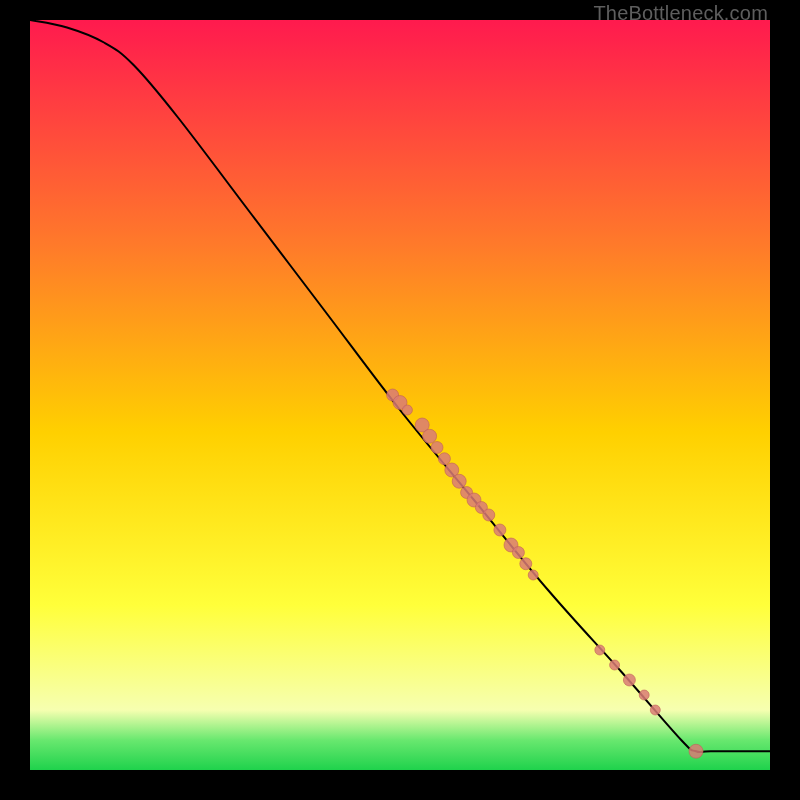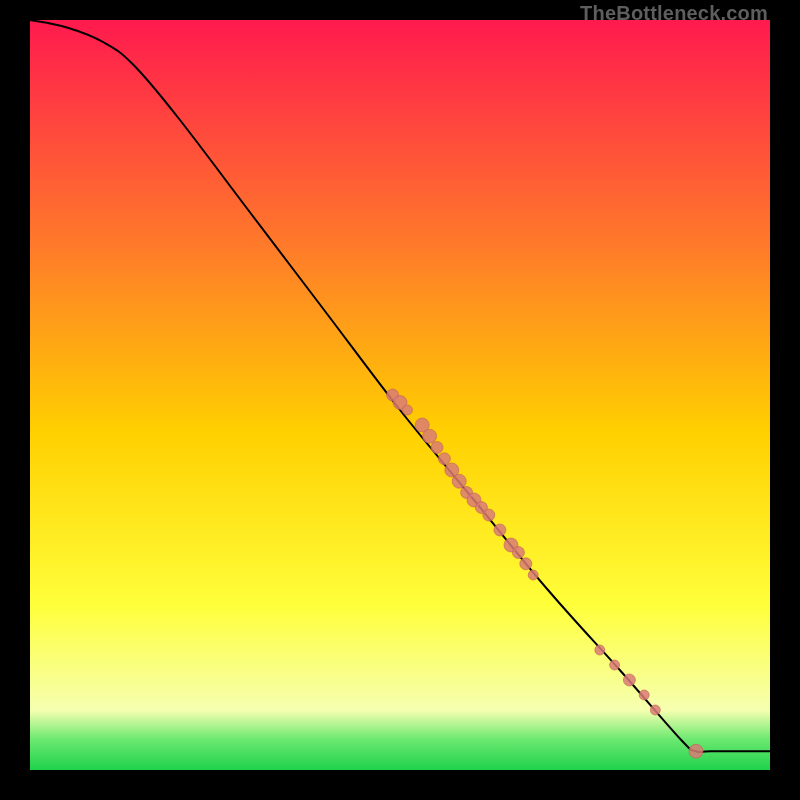--- a/index.html
+++ b/index.html
@@ -33,21 +33,21 @@
     position: absolute;
     left: 0; top: 0;
     width: 100%; height: 100%;
   }
   .watermark {
     position: absolute;
     top: 2px;
     right: 32px;
     color: #5e5e5e;
     font-size: 20px;
-    font-weight: 700;
+    font-weight: 400;
     letter-spacing: 0.2px;
     text-align: right;
   }
 </style>
 </head>
 <body>
 
 <div class="stage">
 
   <div class="watermark">TheBottleneck.com</div>

